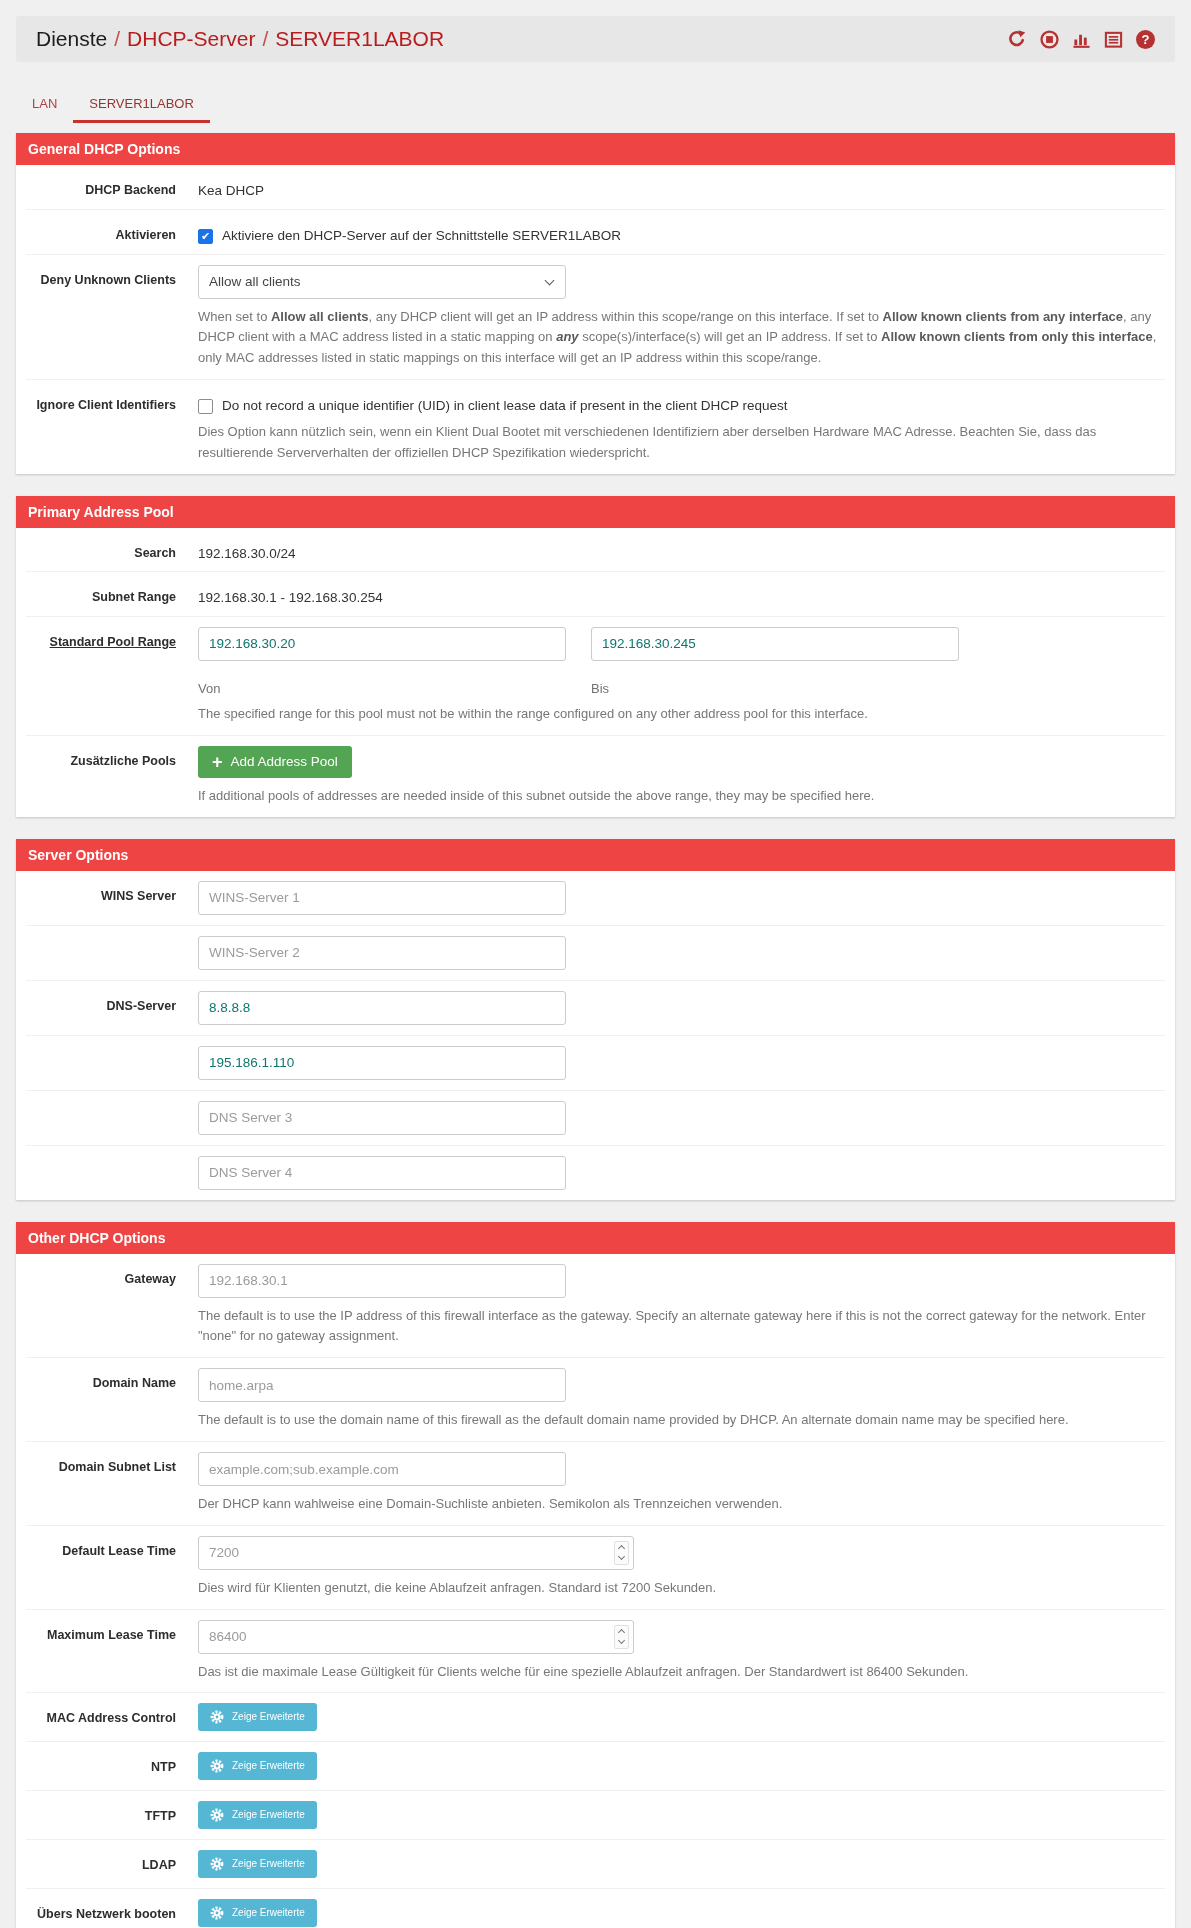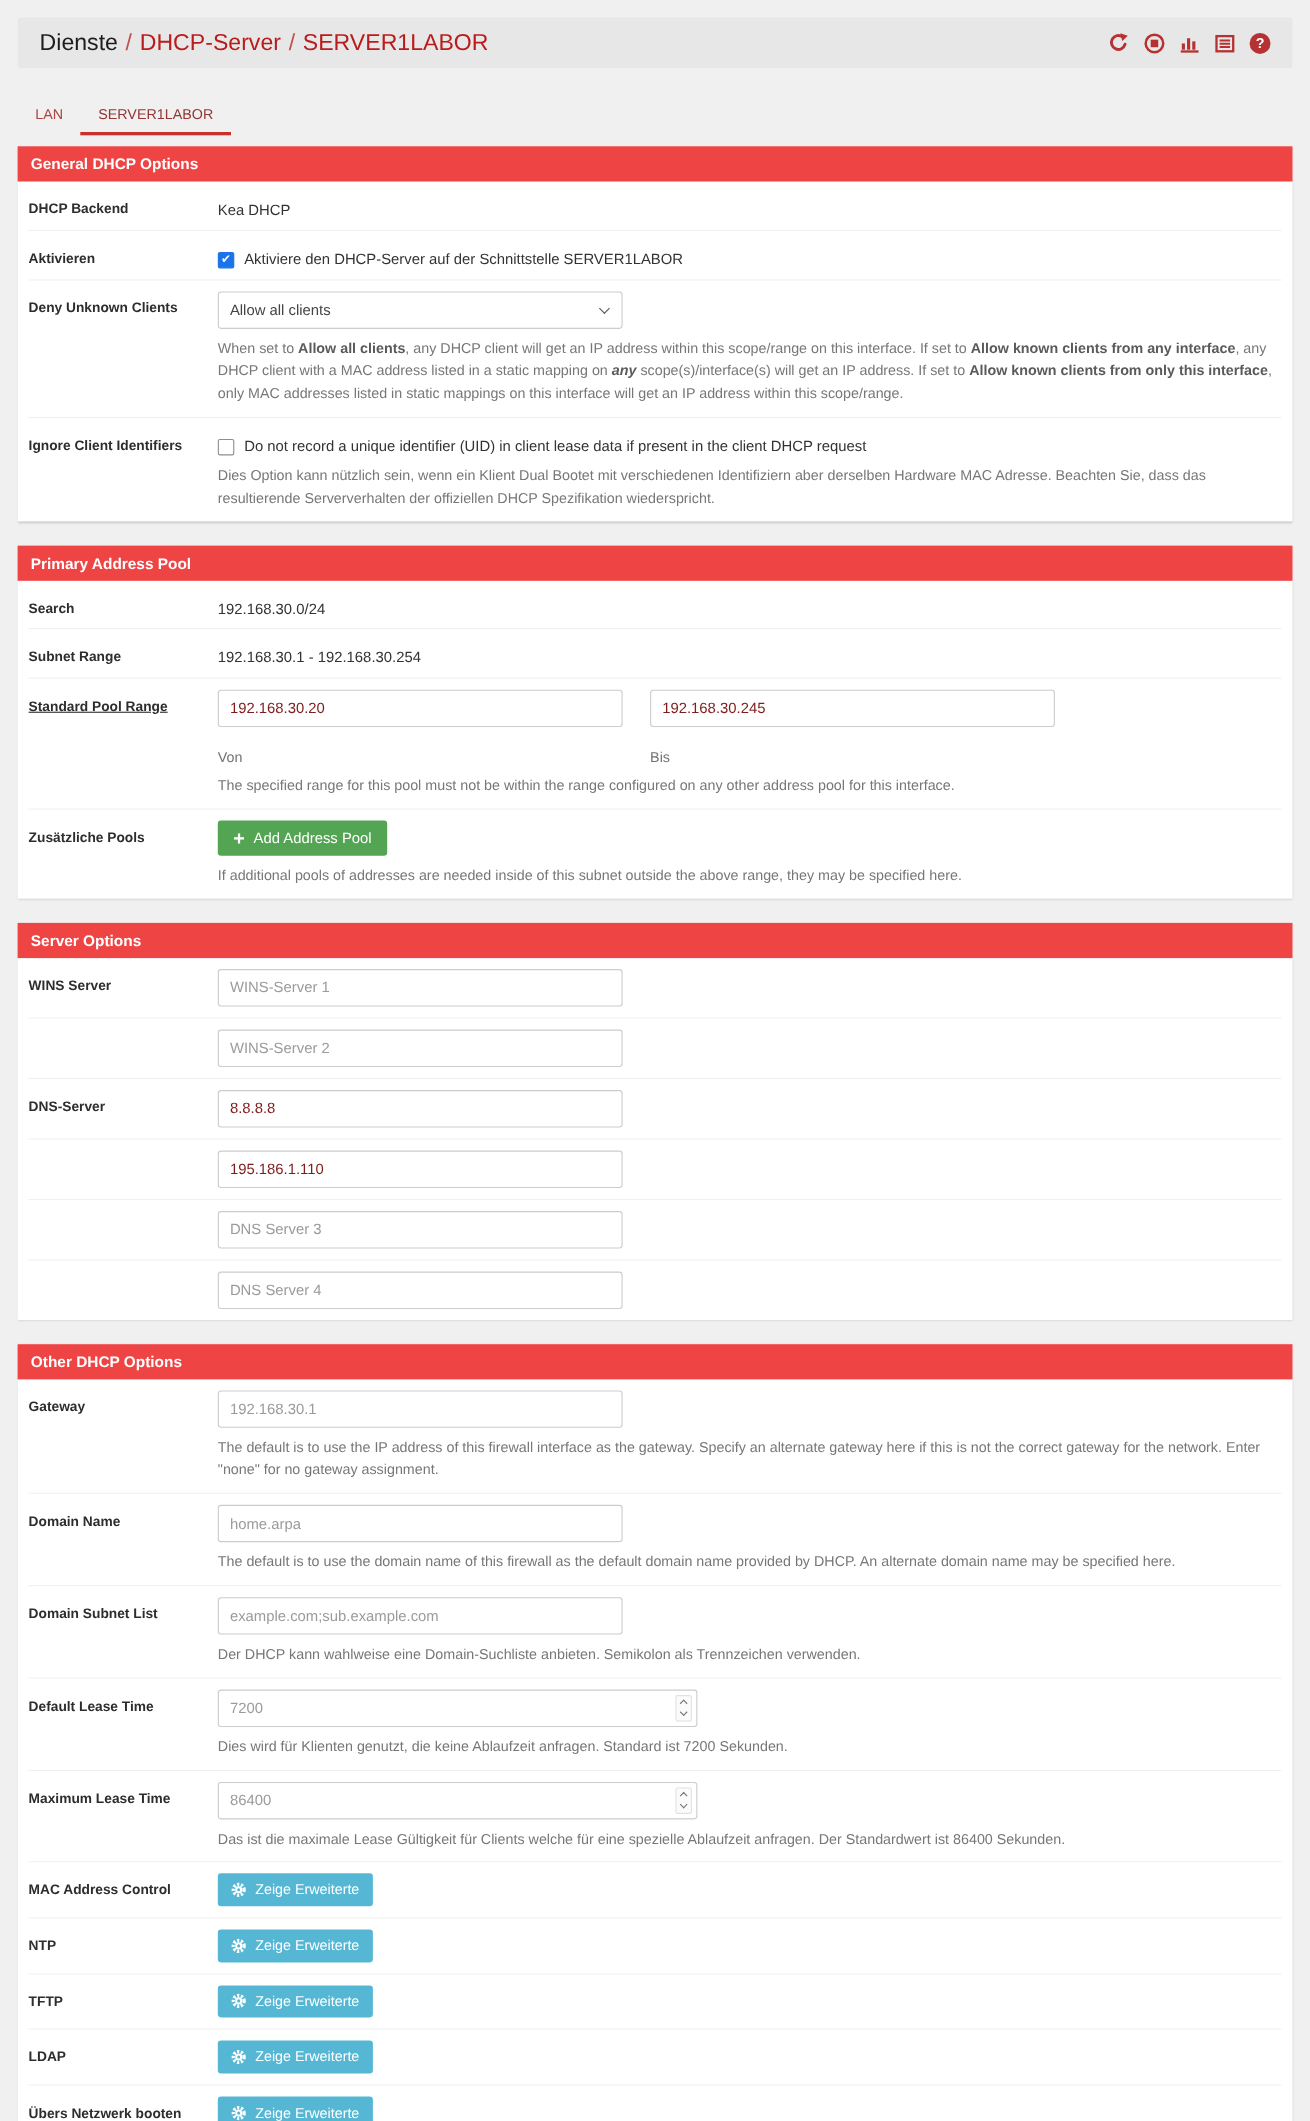--- a/index.html
+++ b/index.html
@@ -33,32 +33,32 @@
   
   .panel { margin:0 16px 22px 16px; background:#fff; box-shadow:0 1px 2px rgba(0,0,0,.18); }
   .panel-heading {
     background:#ef4444; color:#fff;
     font-size:14px; font-weight:bold; padding:8px 12px;
   }
   .panel-body { padding:0 10px; }
   .frow { display:flex; padding:10px 0; border-top:1px solid #f0f0f0; }
   .frow.first { border-top:none; }
   .flabel {
-    flex:0 0 150px; text-align:left;
+    flex:0 0 150px; text-align:right;
     font-weight:bold; font-size:12.5px; color:#2d2d2d;
     padding-top:8px; line-height:1.25;
   }
   .flabel.u { text-decoration:underline; }
   .fcontent { flex:1; margin-left:22px; min-width:0; }
   .static-val { font-size:13.5px; color:#333; padding-top:8px; }
   .help { font-size:13px; color:#777; margin-top:8px; line-height:1.6; max-width:975px; }
   
   .tinput {
     width:368px; height:34px; border:1px solid #ccc; border-radius:3px;
-    padding:6px 10px; font-size:13.5px; color:#7f1d1d; background:#fff;
+    padding:6px 10px; font-size:13.5px; color:#0f766e; background:#fff;
     font-family:inherit;
   }
   .tinput::placeholder { color:#9b9b9b; opacity:1; }
   .inputs-pair { display:flex; }
   .pair-col { width:368px; margin-right:25px; }
   .sub-caption { font-size:13px; color:#737373; margin-top:20px; }
   
   .selwrap { position:relative; width:368px; }
   .selwrap select {
     width:100%; height:34px; border:1px solid #ccc; border-radius:3px;
@@ -92,21 +92,21 @@
     background:#1a73e8; border-color:#1a73e8; color:#fff;
     display:flex; align-items:center; justify-content:center; font-size:11px; line-height:1;
   }
   
   .btn {
     display:inline-flex; align-items:center; gap:8px;
     border:none; border-radius:3px; color:#fff; cursor:pointer;
     font-size:13.5px; padding:8px 14px; font-family:inherit; line-height:1.2;
   }
   .btn-success { background:#53a453; }
-  .btn-info { background:#55b7d4; padding:7px 12px; font-size:13px;text-align:center; }
+  .btn-info { background:#55b7d4; padding:7px 12px; font-size:10px;text-align:center; }
   .plus-glyph { font-size:18px; font-weight:bold; line-height:0.8; }
   svg { display:block; }
 </style>
 </head>
 <body>
 
 <div class="topbar">
   <div class="crumbs">
     <span>Dienste</span><span class="crumb-sep">/</span><a class="crumb-link">DHCP-Server</a><span class="crumb-sep">/</span><a class="crumb-link">SERVER1LABOR</a>
   </div>

